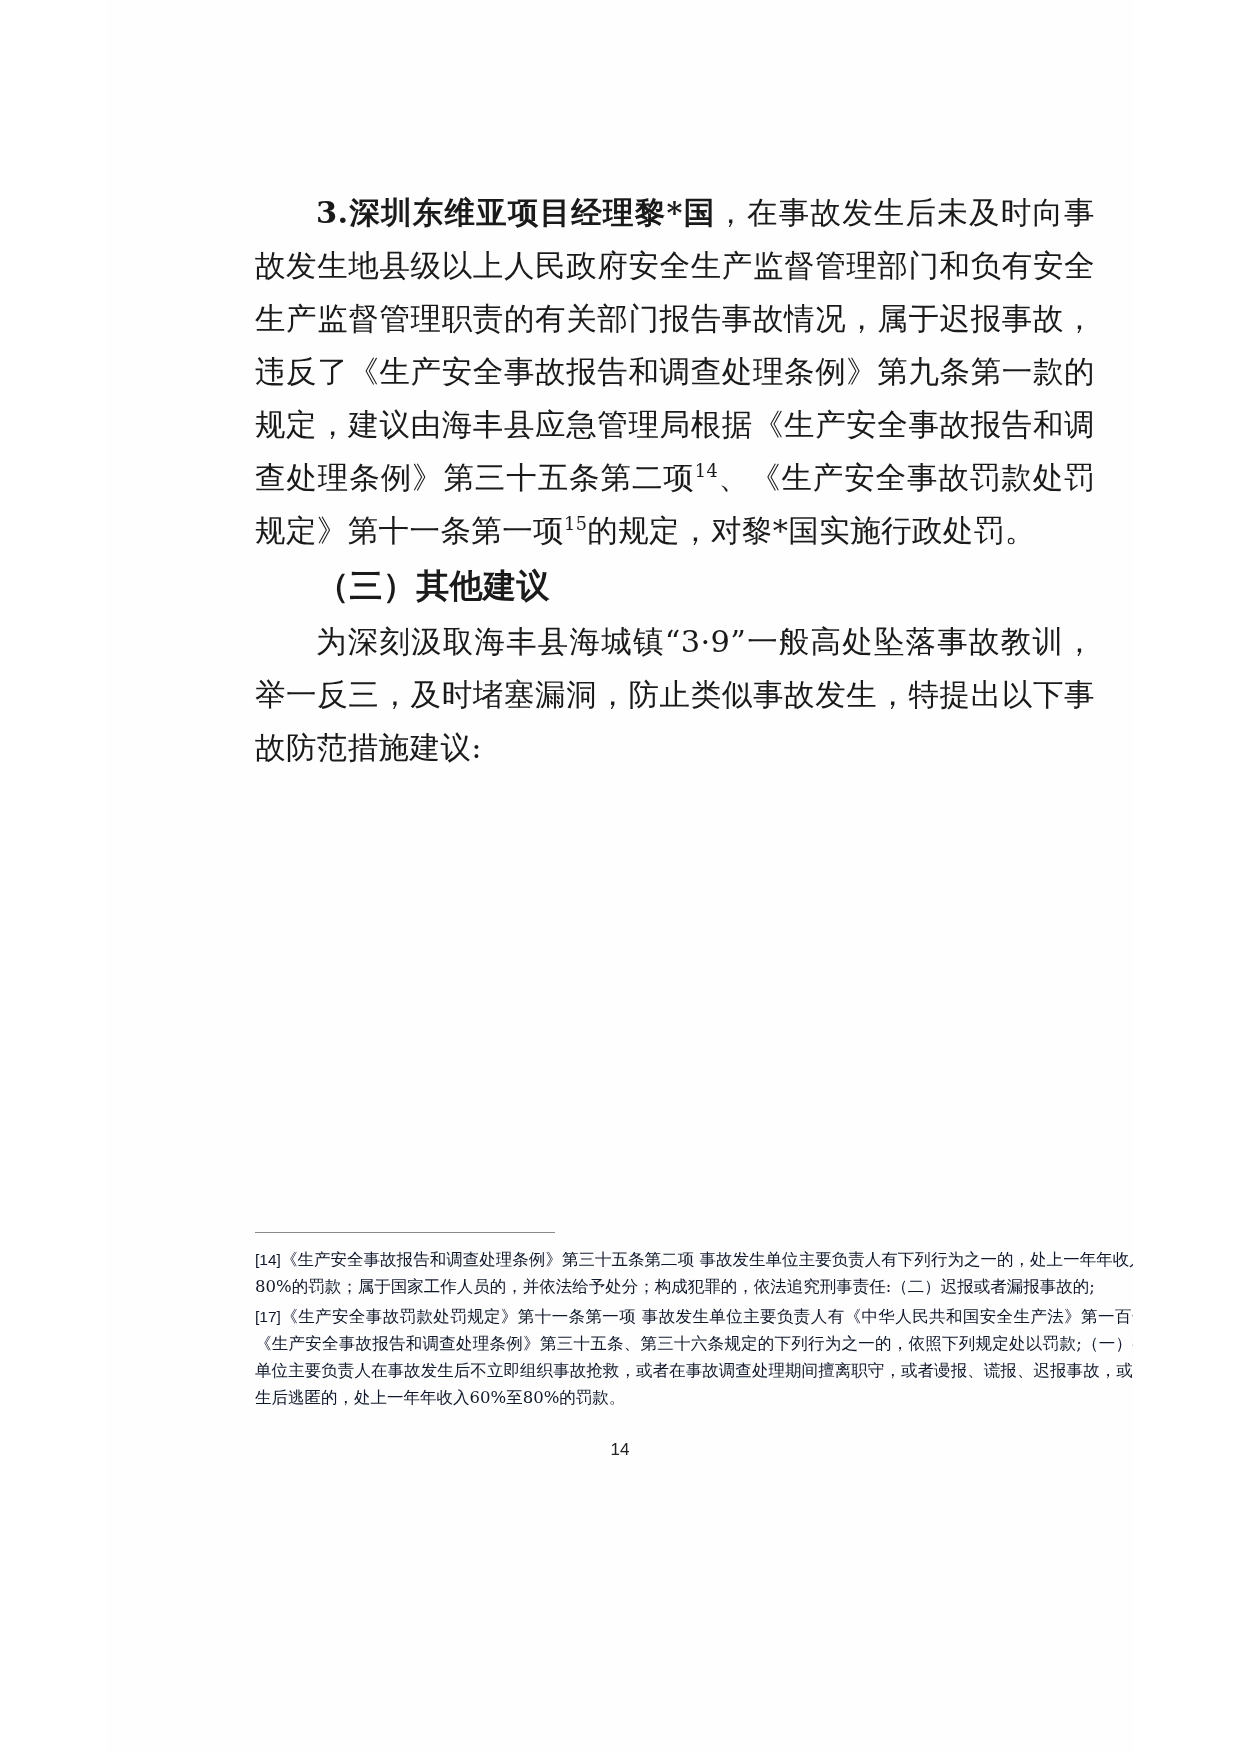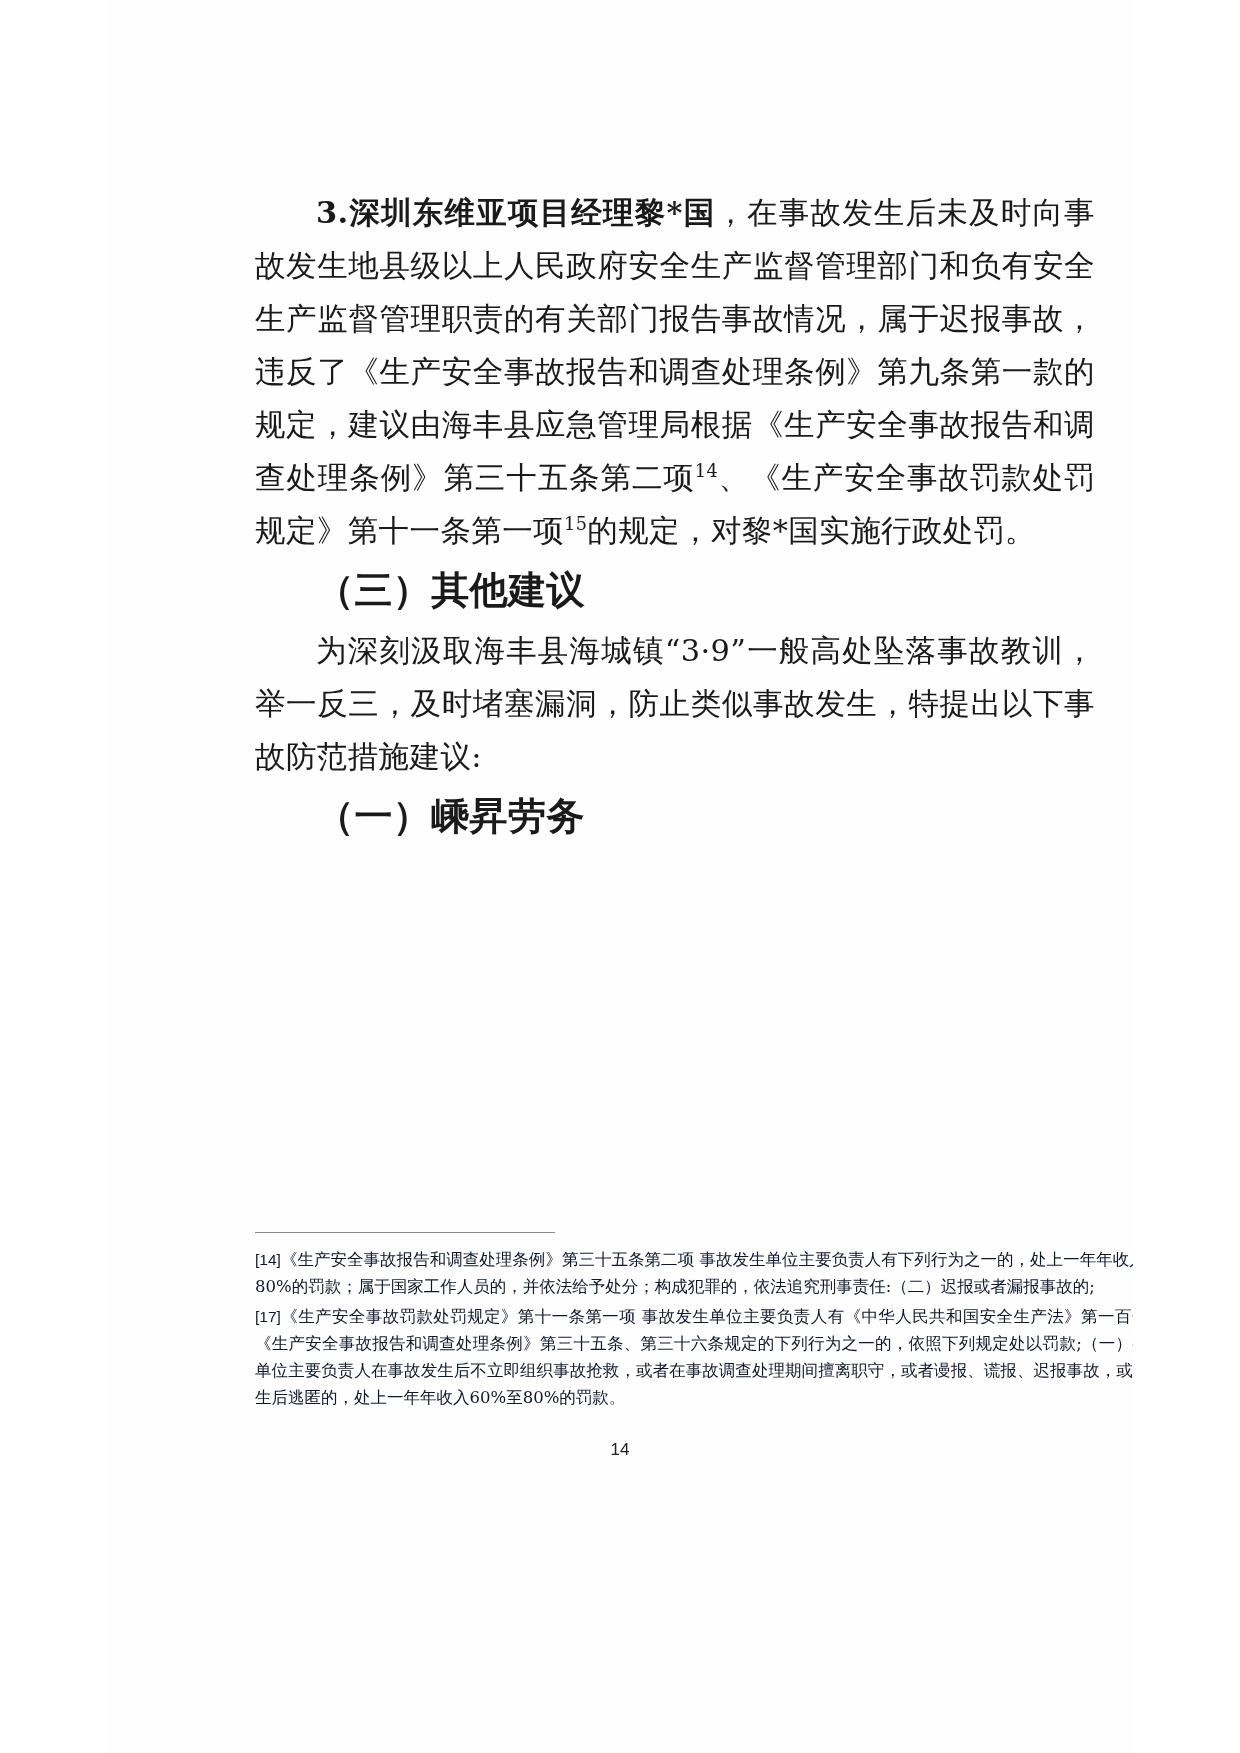--- a/index.html
+++ b/index.html
@@ -35,21 +35,21 @@
     letter-spacing: 0.4px;
     font-family: "DejaVu Serif", serif;
   }
   .indent {
     text-indent: 61px;
   }
   .bold {
     font-weight: bold;
   }
   .heading {
-    font-size: 38px;
+    font-size: 33px;
     font-weight: bold;
     line-height: 1.74;
     margin: 0;
     text-indent: 61px;
     letter-spacing: 0.4px;
   }
   sup {
     font-size: 0.58em;
     vertical-align: super;
     line-height: 0;
@@ -98,21 +98,20 @@
   <div class="content">
 
     <p class="para indent"><span class="bold">3.深圳东维亚项目经理黎*国</span><span>，在事故发生后未及时向事故发生地县级以上人民政府安全生产监督管理部门和负有安全生产监督管理职责的有关部门报告事故情况，属于迟报事故，违反了《生产安全事故报告和调查处理条例》第九条第一款的规定，建议由海丰县应急管理局根据《生产安全事故报告和调查处理条例》第三十五条第二项</span><sup>14</sup><span>、《生产安全事故罚款处罚规定》第十一条第一项</span><sup>15</sup><span>的规定，对黎*国实施行政处罚。</span></p>
 
     <p class="heading">（三）其他建议</p>
 
 
 
     <p class="para indent">为深刻汲取海丰县海城镇“3·9”一般高处坠落事故教训，举一反三，及时堵塞漏洞，防止类似事故发生，特提出以下事故防范措施建议:</p>
 
-    <p class="heading">（一）嵊昇劳务</p>
 
 
   </div>
 
   <div class="footnote-area">
     <div class="footnote-rule"></div>
     <p class="footnote"><span class="fnum">[14]</span><span>《生产安全事故报告和调查处理条例》第三十五条第二项 事故发生单位主要负责人有下列行为之一的，处上一年年收入40%至80%的罚款；属于国家工作人员的，并依法给予处分；构成犯罪的，依法追究刑事责任:（二）迟报或者漏报事故的;</span></p>
     <p class="footnote"><span class="fnum">[17]</span><span>《生产安全事故罚款处罚规定》第十一条第一项 事故发生单位主要负责人有《中华人民共和国安全生产法》第一百一十条、《生产安全事故报告和调查处理条例》第三十五条、第三十六条规定的下列行为之一的，依照下列规定处以罚款;（一）事故发生单位主要负责人在事故发生后不立即组织事故抢救，或者在事故调查处理期间擅离职守，或者谩报、谎报、迟报事故，或者事故发生后逃匿的，处上一年年收入60%至80%的罚款。</span></p>
   </div>
 

